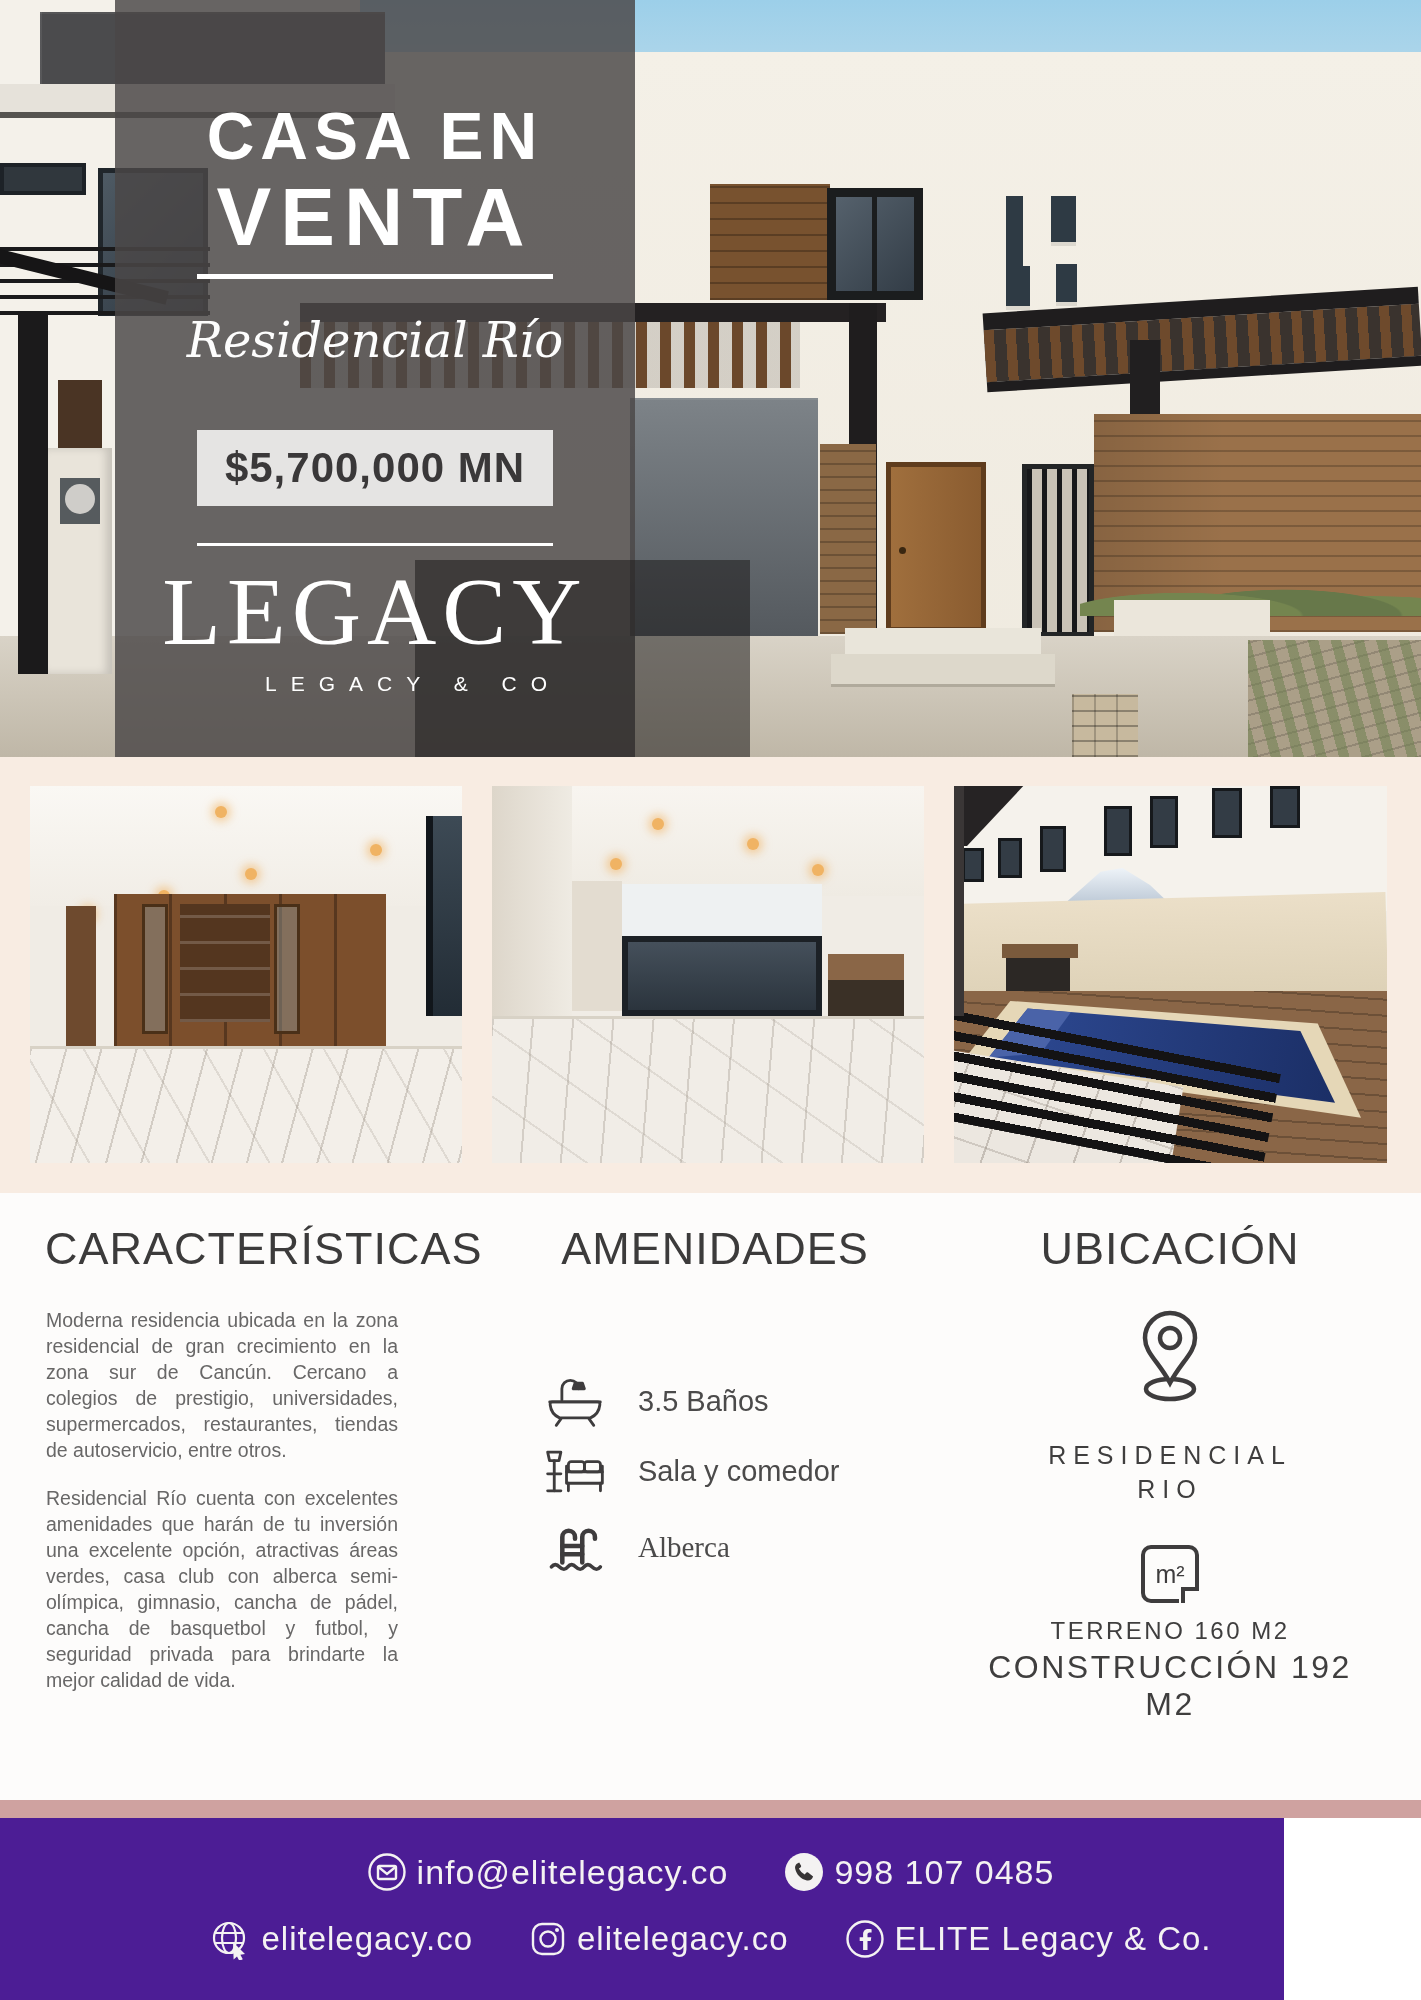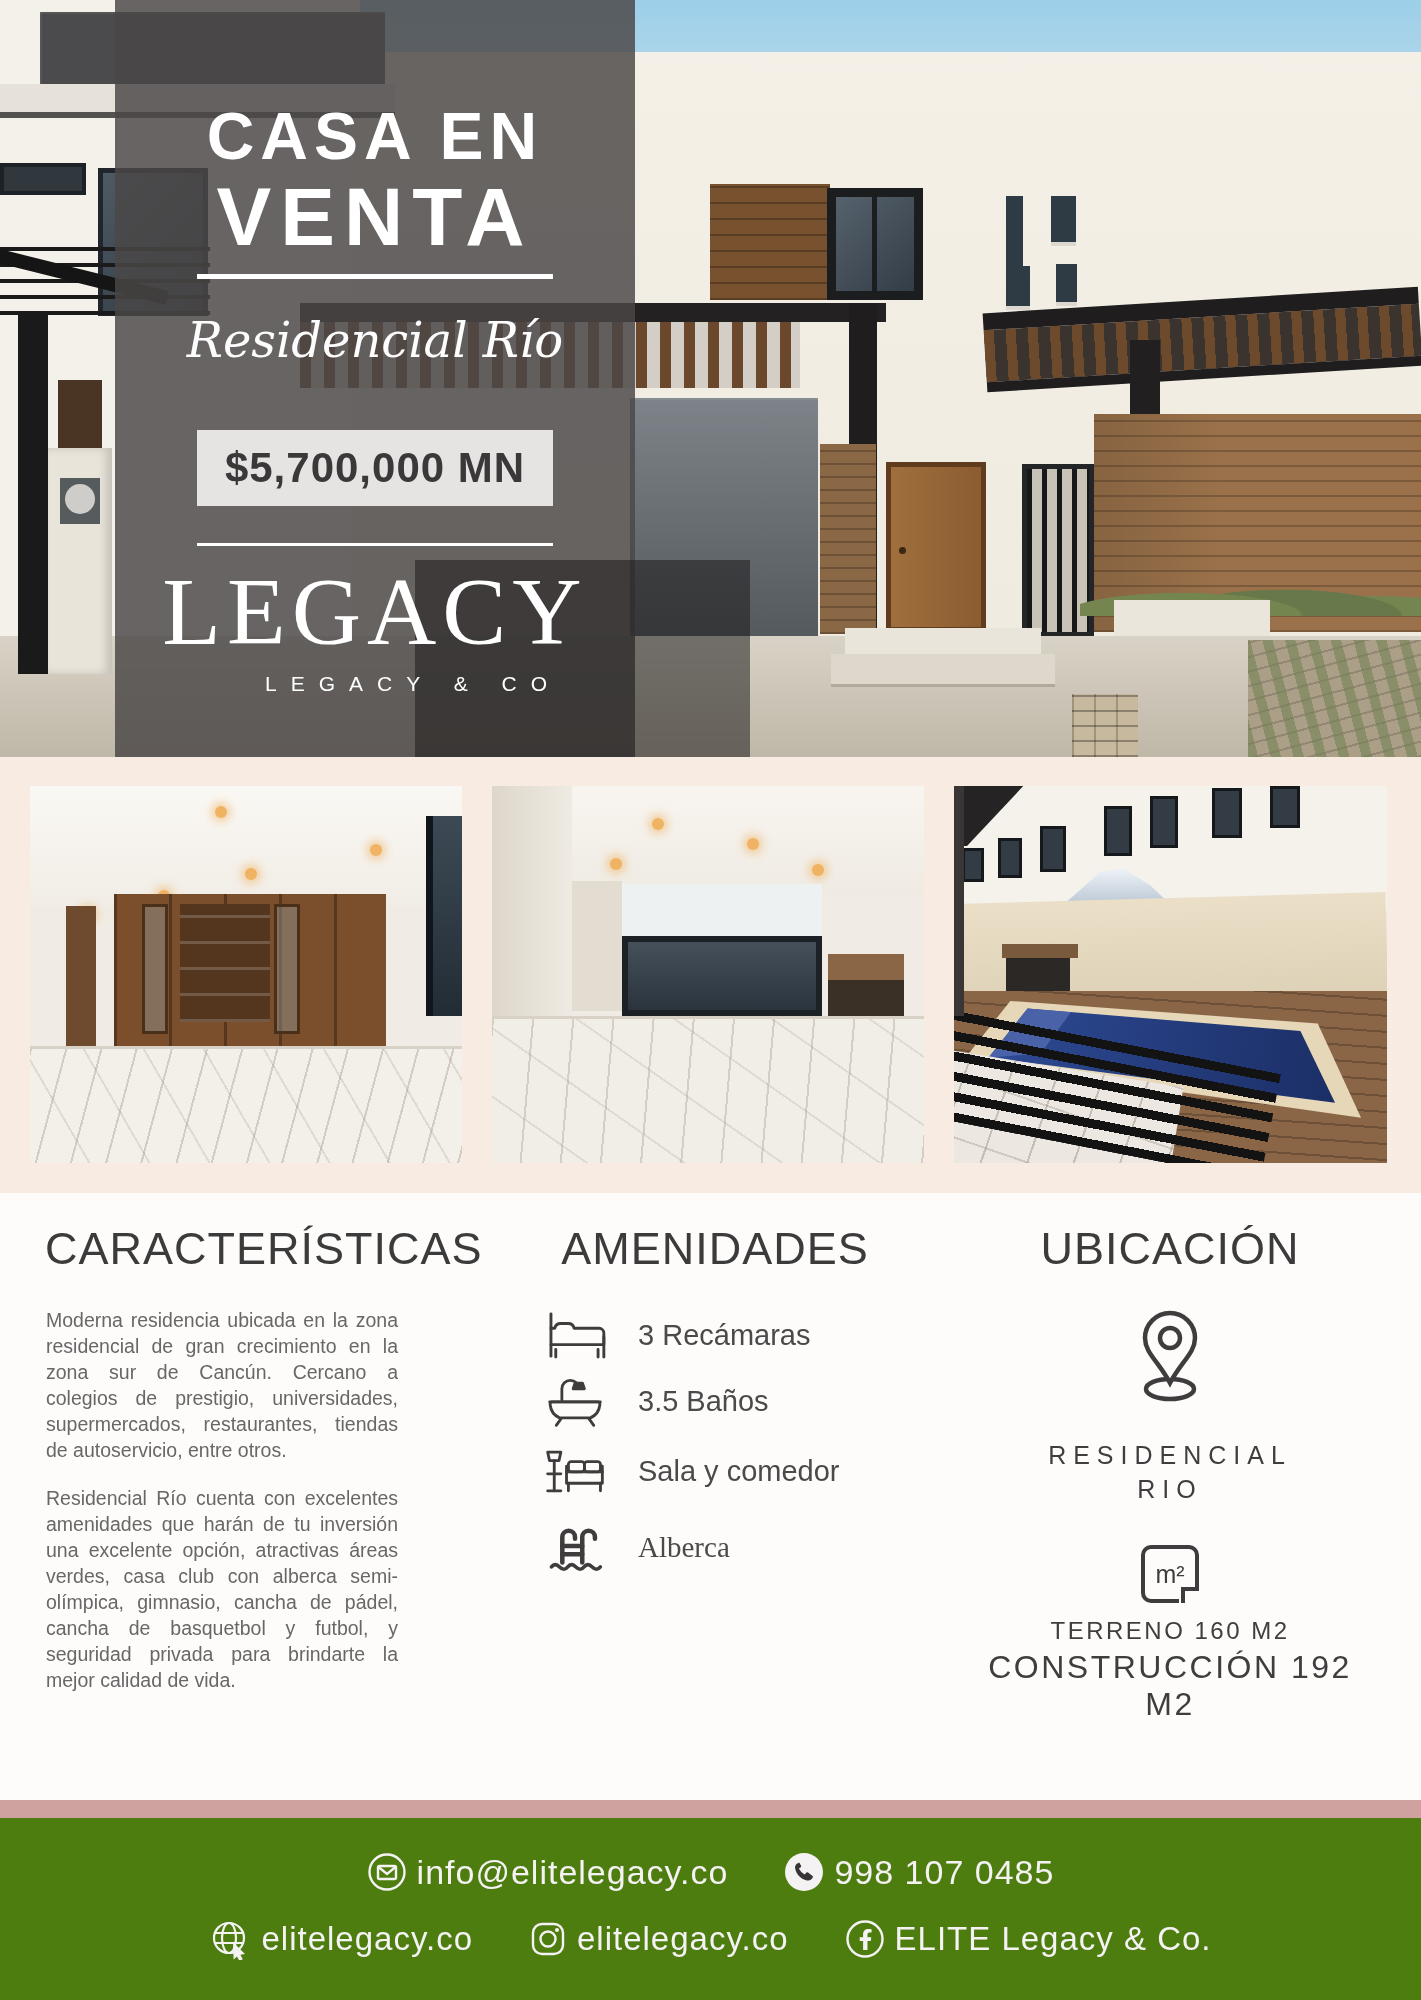--- a/index.html
+++ b/index.html
@@ -153,21 +153,21 @@
   .m2-wrap{left:1000px;top:352px;width:340px;display:flex;justify-content:center;}
   .m2-box{width:50px;height:50px;border:4px solid #3e3c3d;border-radius:10px;position:relative;
     display:flex;align-items:center;justify-content:center;font-size:25px;color:#3e3c3d;background:#fdfcfb;}
   .m2-notch{position:absolute;right:-6px;bottom:-6px;width:22px;height:16px;background:#fdfcfb;}
   .m2-step{position:absolute;right:-4px;bottom:-4px;width:14px;height:12px;border-left:4px solid #3e3c3d;border-top:4px solid #3e3c3d;background:#fdfcfb;}
   .ter1{left:1000px;top:424px;width:340px;text-align:center;font-size:24px;letter-spacing:2.5px;color:#3f3e3e;}
   .ter2{left:980px;top:456px;width:380px;text-align:center;font-size:32px;letter-spacing:2.5px;color:#3f3e3e;}
 
   
   .pinkbar{left:0;top:1800px;width:1421px;height:18px;background:#cfa2a0;}
-  .footer{left:0;top:1818px;width:1421px;height:182px;background:#4d7c0f;color:#f4f2f2;}
+  .footer{left:0;top:1818px;width:1284px;height:182px;background:#4c1d95;color:#f4f2f2;}
   .f-row{position:absolute;left:0;width:1421px;display:flex;justify-content:center;align-items:center;gap:56px;}
   .f-row1{top:34px;}
   .f-row2{top:100px;}
   .f-item{display:flex;align-items:center;gap:10px;}
   .f-text1{font-size:34px;font-weight:300;letter-spacing:1px;}
   .f-text2{font-size:33px;font-weight:300;letter-spacing:1px;}
   svg{display:block;}
 </style>
 </head>
 <body>
@@ -292,31 +292,20 @@
 </div>
 
 <div class="abs info">
 
   <div class="abs col-title t1">CARACTERÍSTICAS</div>
   <div class="abs para para1">Moderna residencia ubicada en la zona residencial de gran crecimiento en la zona sur de Cancún. Cercano a colegios de prestigio, universidades, supermercados, restaurantes, tiendas de autoservicio, entre otros.</div>
   <div class="abs para para2">Residencial Río cuenta con excelentes amenidades que harán de tu inversión una excelente opción, atractivas áreas verdes, casa club con alberca semi-olímpica, gimnasio, cancha de pádel, cancha de basquetbol y futbol, y seguridad privada para brindarte la mejor calidad de vida.</div>
 
   <div class="abs col-title t2">AMENIDADES</div>
 
-  <div class="abs amen-item ai1">
-    <span class="amen-icon">
-      <svg width="62" height="50" viewBox="0 0 64 52" fill="none" stroke="#3e3c3d" stroke-width="3" stroke-linecap="round" stroke-linejoin="round">
-        <path d="M7 4 v44"></path>
-          <path d="M7 19 h4 q1 -5 6 -5 h8 q5 0 6 5 h26 a5 5 0 0 1 5 5 v12 H7"></path>
-        <path d="M12 41 v8 M56 41 v8"></path>
-          <path d="M62 28 v21"></path>
-      </svg>
-    </span>
-    <span class="amen-label">3 Recámaras</span>
-  </div>
 
   <div class="abs amen-item ai2">
     <span class="amen-icon">
       <svg width="60" height="56" viewBox="0 0 64 58" fill="none" stroke="#3e3c3d" stroke-width="3" stroke-linecap="round" stroke-linejoin="round">
         <path d="M18 28 v-12 a9 9 0 0 1 18 0"></path>
         <path d="M30 16 h12 l-2 -6 h-8 z" fill="#3e3c3d"></path>
         <path d="M8 30 h48 q3 0 2.5 3 q-1 10 -10 14 h-33 q-9 -4 -10 -14 q-0.5 -3 2.5 -3 z"></path>
         <path d="M5 30 h54"></path>
           <path d="M17 48 l-5 7 M47 48 l5 7"></path>
       </svg>

